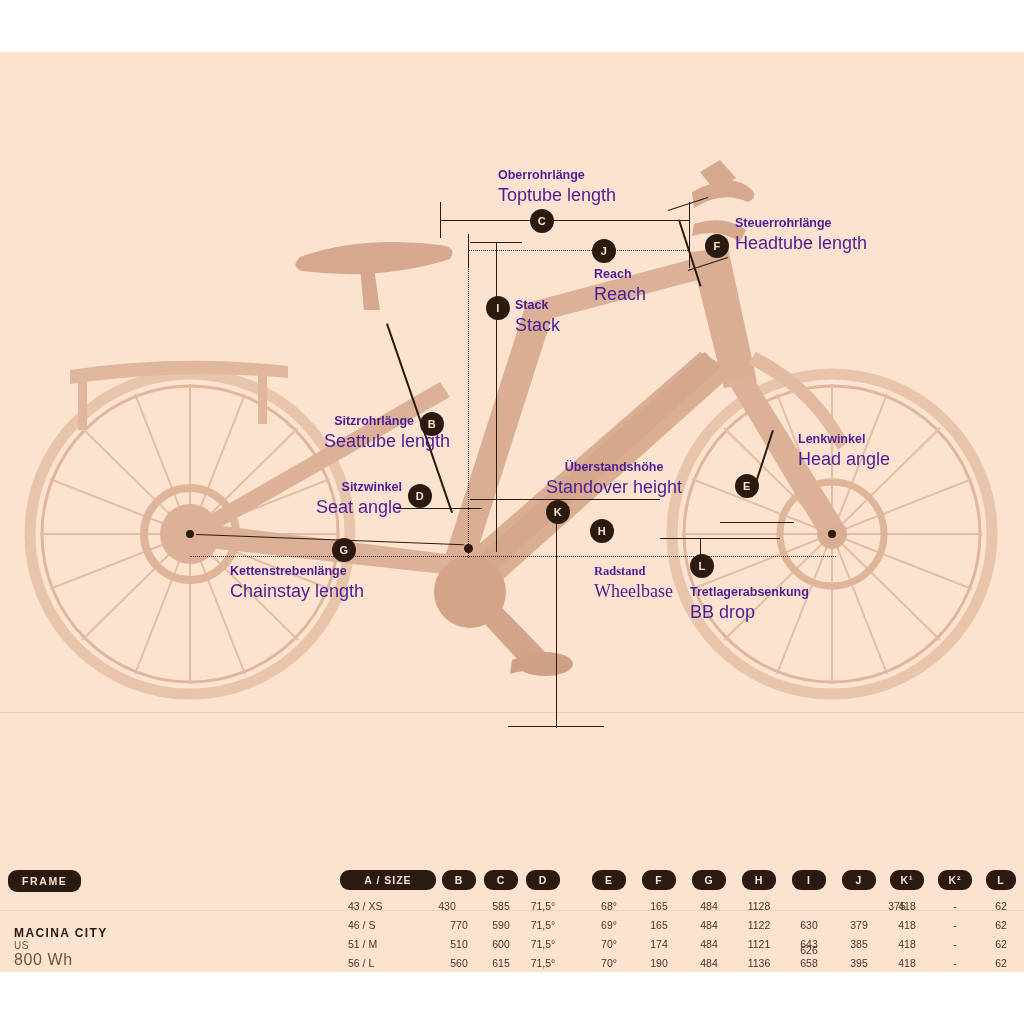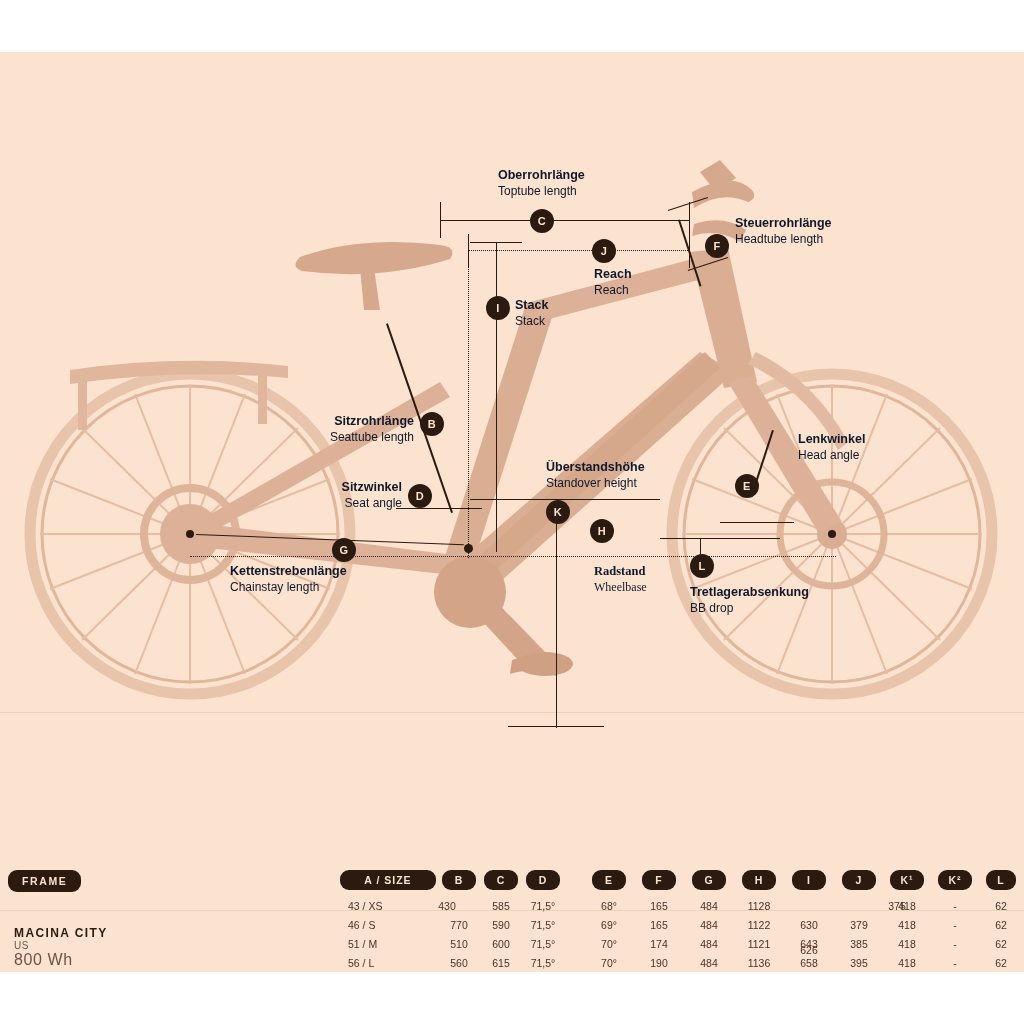--- a/index.html
+++ b/index.html
@@ -40,24 +40,24 @@
   .badge{
     position:absolute;
     width:24px;height:24px;border-radius:50%;
     background:#2b1a10;color:#fbe3d0;
     font-size:11px;font-weight:bold;
     display:flex;align-items:center;justify-content:center;
     letter-spacing:.5px;
     z-index:6;
   }
   .lbl{
-    position:absolute;color:#0f172a;line-height:1.25;z-index:5;
+    position:absolute;color:#4c1d95;line-height:1.25;z-index:5;
   }
   .lbl .de{font-size:12.5px;font-weight:bold;white-space:nowrap;}
-  .lbl .en{font-size:12px;font-weight:normal;white-space:nowrap;}
+  .lbl .en{font-size:18px;font-weight:normal;white-space:nowrap;}
   .lbl.right{text-align:right;}
   
   .table-area{
     position:absolute;left:0;top:800px;width:1024px;height:172px;
   }
   .frame-pill{
     position:absolute;left:8px;top:18px;
     background:#2b1a10;color:#fbe3d0;
     font-size:10.5px;font-weight:bold;letter-spacing:1.6px;
     padding:5px 14px;border-radius:9px;
@@ -268,21 +268,21 @@
     <div class="lbl right" style="left:324px;top:362px;width:90px;">
       <div class="de">Sitzrohrlänge</div>
       <div class="en">Seattube length</div>
     </div>
 
     <div class="lbl right" style="left:300px;top:428px;width:102px;">
       <div class="de">Sitzwinkel</div>
       <div class="en">Seat angle</div>
     </div>
 
-    <div class="lbl" style="left:546px;top:408px;">
+    <div class="lbl" style="left:546px;top:408px;text-align:center;">
       <div class="de">Überstandshöhe</div>
       <div class="en">Standover height</div>
     </div>
 
     <div class="lbl" style="left:798px;top:380px;">
       <div class="de">Lenkwinkel</div>
       <div class="en">Head angle</div>
     </div>
 
     <div class="lbl" style="left:230px;top:512px;">

